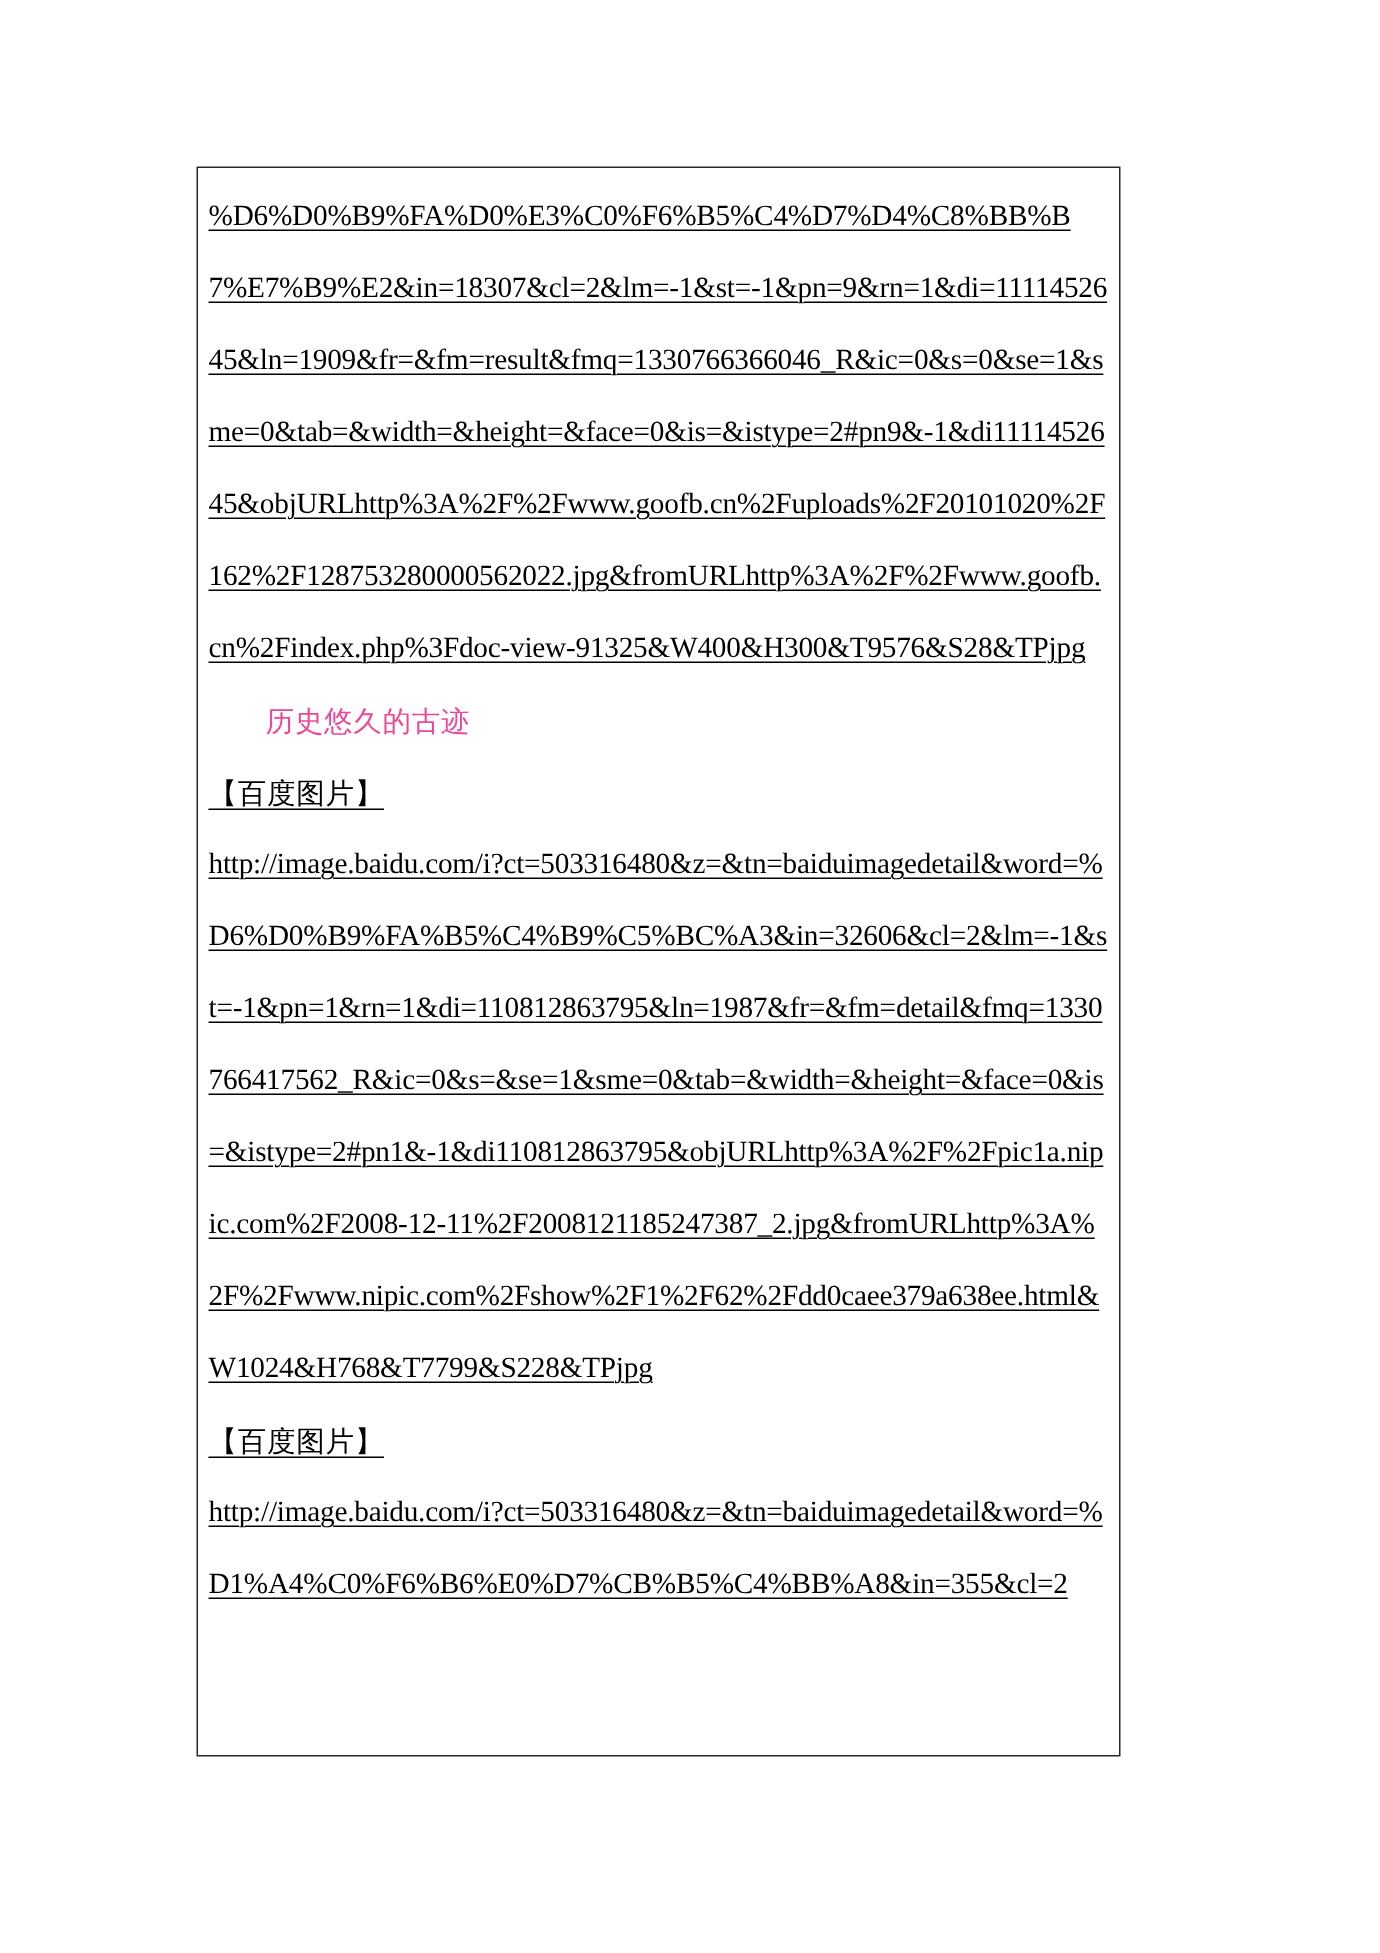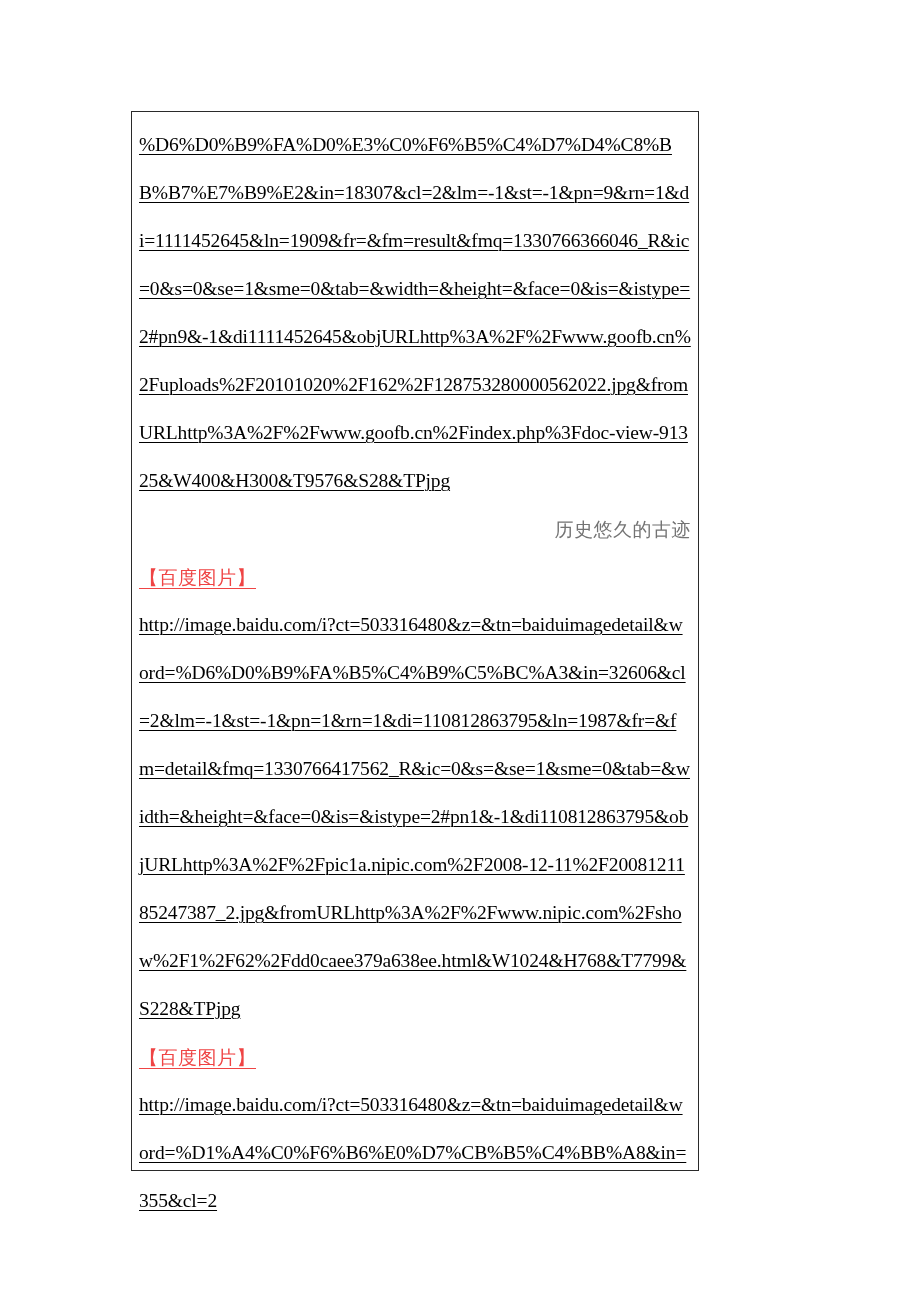--- a/index.html
+++ b/index.html
@@ -13,21 +13,21 @@
     position: relative;
     font-family: "Liberation Serif", "DejaVu Serif", serif;
     -webkit-font-smoothing: none;
   }
 
   
   .doc-frame {
     position: absolute;
     left: 131px;
     top: 111px;
-    width: 568px;
+    width: 616px;
     height: 1060px;
     border: 1px solid #2a2a2a;
     box-sizing: border-box;
     background: #ffffff;
   }
   
   .doc-frame::after {
     content: "";
     position: absolute;
     left: 2px;
@@ -58,42 +58,41 @@
     text-decoration: underline;
     text-decoration-thickness: 1px;
     text-underline-offset: 3px;
     color: #000000;
   }
 
   .heading-para {
     margin: 0;
     font-size: 19px;
     line-height: 48px;
-    color: #737373;
+    color: #ec4899;
     text-indent: 38px;
     font-family: "DejaVu Sans", "Liberation Sans", sans-serif;
     letter-spacing: 0.5px;
     white-space: nowrap;
-    text-align: right;
   }
 
   .tag-para {
     margin: 0;
     font-size: 19px;
     line-height: 48px;
     color: #3a3a3a;
     font-family: "DejaVu Sans", "Liberation Sans", sans-serif;
     letter-spacing: 0.5px;
     white-space: nowrap;
   }
   .tag-para .tag-lnk {
     text-decoration: underline;
     text-decoration-thickness: 1px;
     text-underline-offset: 4px;
-    color: #ef4444;
+    color: #000000;
     margin-top: 38px;
   }
 </style>
 </head>
 <body>
 
 <div class="doc-page">
   <div class="doc-frame">
     <div class="cell-inner">
 

